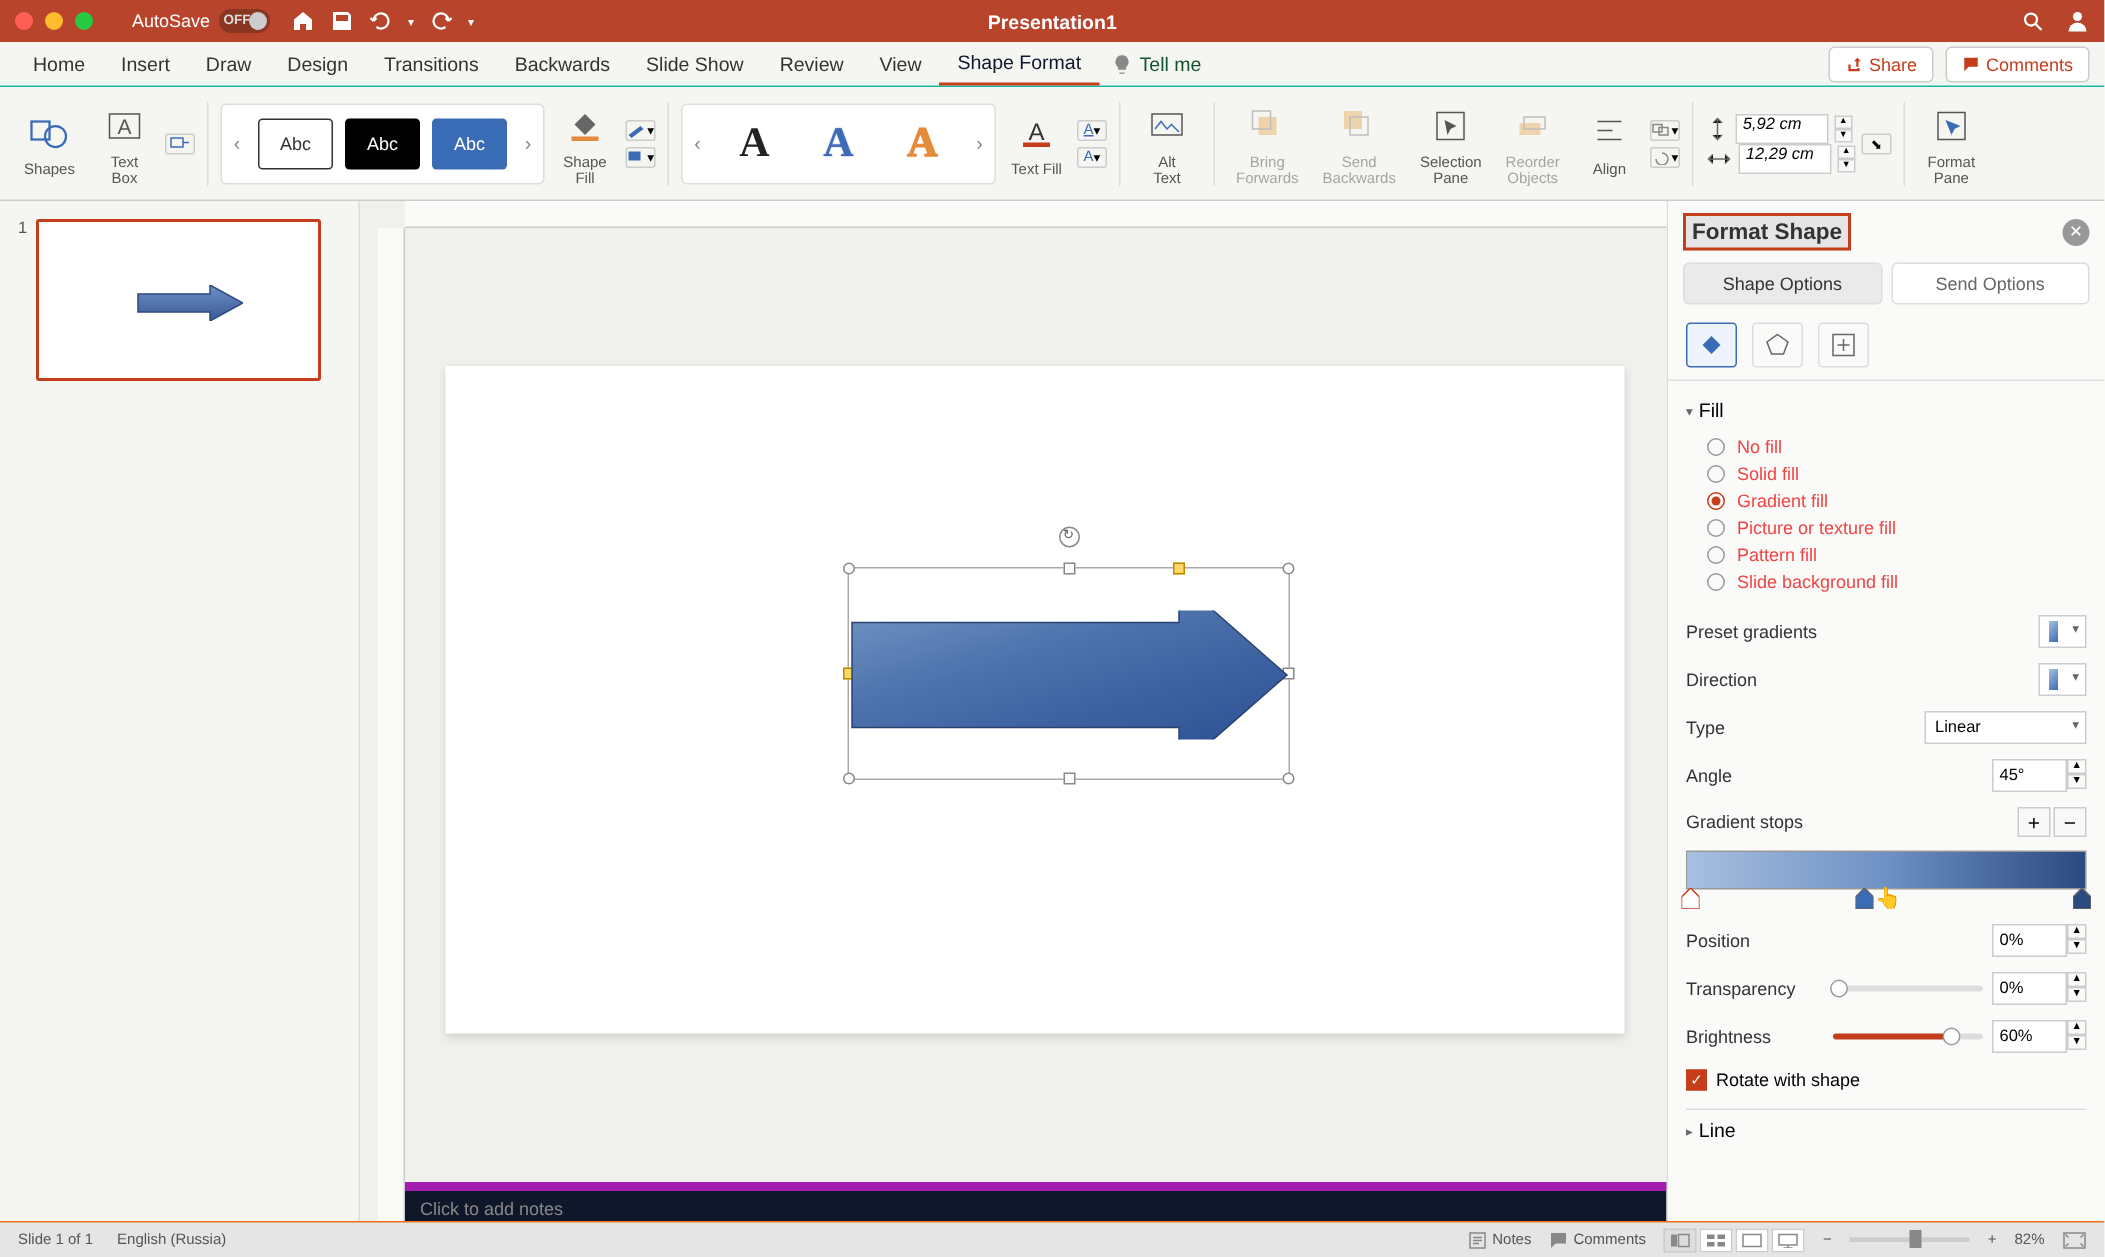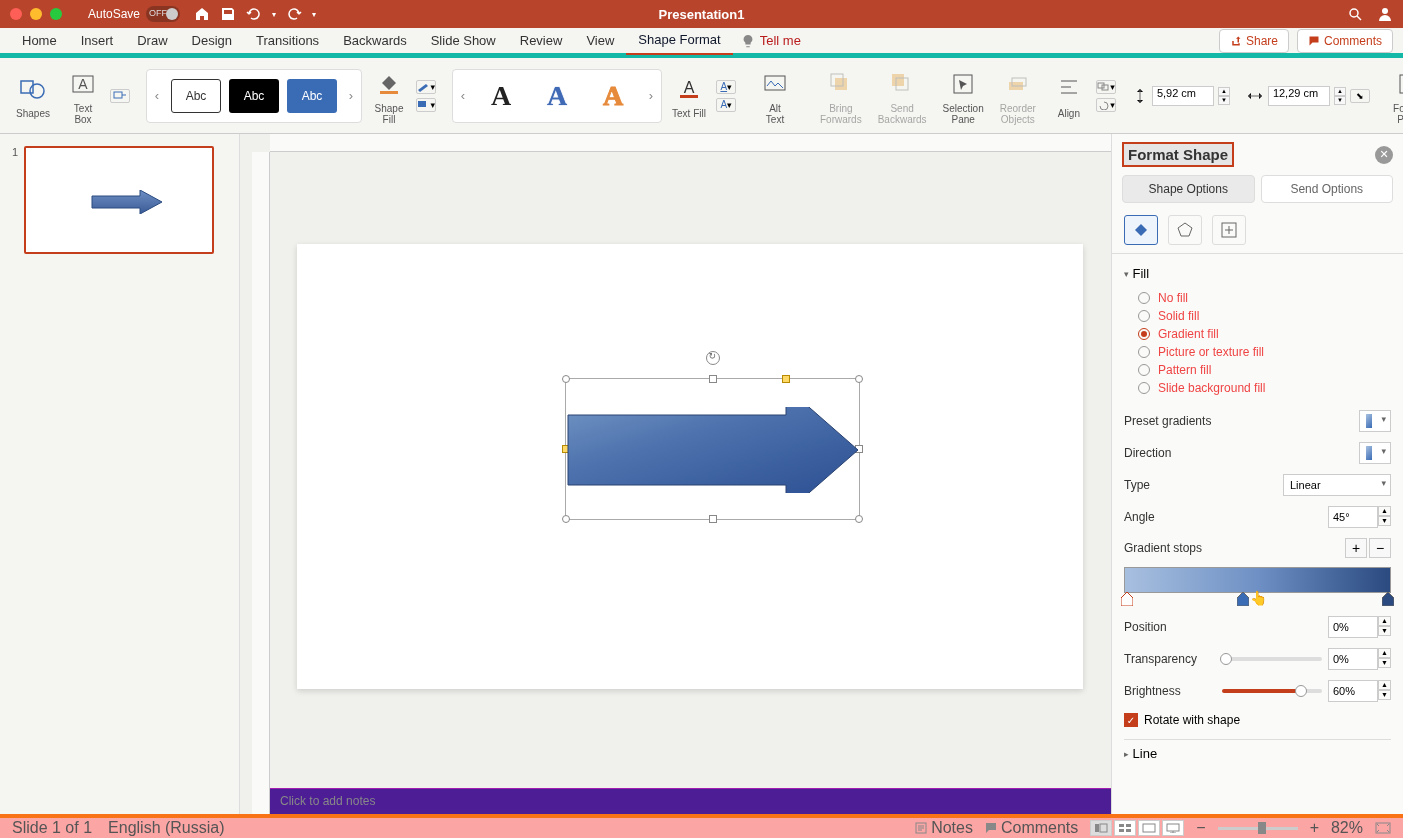--- a/index.html
+++ b/index.html
@@ -4,33 +4,33 @@
 <style>
 * { margin: 0; padding: 0; box-sizing: border-box; font-family: -apple-system, BlinkMacSystemFont, "Segoe UI", sans-serif; }
 body { width: 1403px; height: 838px; background: #fff; overflow: hidden; font-size: 13px; }
 
 
 .titlebar { height: 28px; background: #b8442c; display: flex; align-items: center; padding: 0 10px; color: #fff; position: relative; }
 .window-controls { display: flex; gap: 8px; }
 .wc { width: 12px; height: 12px; border-radius: 50%; }
 .wc.red { background: #ff5f56; } .wc.yellow { background: #ffbd2e; } .wc.green { background: #27c93f; }
 .autosave { margin-left: 26px; font-size: 12px; display: flex; align-items: center; gap: 6px; }
-.toggle { width: 34px; height: 16px; background: #8a3522; border-radius: 8px; position: relative; }
+.toggle { width: 34px; height: 16px; background: #8a3522; border-radius: 8px; position: relative; font-weight: bold; }
 .toggle::after { content: ""; width: 12px; height: 12px; background: #ccc; border-radius: 50%; position: absolute; right: 2px; top: 2px; }
 .toggle-label { font-size: 9px; position: absolute; left: 3px; top: 2px; color: #ddd; }
 .qat { display: flex; gap: 10px; margin-left: 14px; align-items: center; }
 .qat-icon { width: 16px; height: 16px; fill: #fff; color:#fff; }
 .doc-title { position: absolute; left: 50%; transform: translateX(-50%); font-size: 13px; font-weight: 600; }
 .titlebar-right { margin-left: auto; display: flex; gap: 14px; align-items: center; }
 
 
-.ribbon-tabs { height: 30px; background: #f5f5f2; display: flex; align-items: center; padding: 0 10px; border-bottom: 5px solid #14b8a6; justify-content: flex-end; }
+.ribbon-tabs { height: 30px; background: #f5f5f2; display: flex; align-items: center; padding: 0 10px; border-bottom: 1px solid #14b8a6; justify-content: flex-end; }
 .tab { padding: 6px 12px; font-size: 13px; color: #333; cursor: pointer; }
 .tab.active { color: #0f172a; border-bottom: 2px solid #c43e1c; font-weight: 500; }
-.tellme { display: flex; align-items: center; gap: 5px; margin-left: 8px; color: #b91c1c; }
+.tellme { display: flex; align-items: center; gap: 5px; margin-left: 8px; color: #14532d; }
 .ribbon-right { margin-left: auto; display: flex; gap: 8px; }
 .share-btn, .comments-btn { border: 1px solid #ccc; border-radius: 4px; padding: 4px 10px; font-size: 12px; background: #fff; display: flex; align-items: center; gap: 4px; }
 .share-btn { color: #c43e1c; }
 .comments-btn { color: #c43e1c; }
 
 
 .ribbon { height: 76px; background: #f5f5f2; display: flex; align-items: center; padding: 4px 10px; gap: 4px; border-bottom: 1px solid #ccc; }
 .ribbon-group { display: flex; flex-direction: column; align-items: center; justify-content: center; padding: 0 6px; height: 68px; }
 .group-icon-big { width: 34px; height: 34px; display: flex; align-items: center; justify-content: center; }
 .group-label { font-size: 10px; color: #555; text-align: center; line-height: 1.1; margin-top: 2px; }
@@ -39,21 +39,21 @@
 .gallery { display: flex; align-items: center; border: 1px solid #ddd; background: #fff; border-radius: 4px; height: 54px; }
 .gallery-nav { width: 20px; height: 100%; display: flex; align-items: center; justify-content: center; color: #888; cursor: pointer; }
 .style-thumb { width: 50px; height: 34px; border-radius: 3px; margin: 0 4px; display: flex; align-items: center; justify-content: center; font-size: 12px; }
 .st1 { border: 1px solid #333; color: #333; background:#fff; }
 .st2 { background: #000; color: #fff; }
 .st3 { background: #3a6cb5; color: #fff; }
 .wa-thumb { width: 44px; height: 42px; display:flex; align-items:center; justify-content:center; font-size: 28px; font-family: Georgia, serif; font-weight: bold; margin: 0 6px;}
 .wa1{color:#222;} .wa2{color:#406ab5; text-shadow:0 0 1px #406ab5;} .wa3{color:#e68a3b; -webkit-text-stroke:1px #e68a3b;}
 .mini-btn { width:20px; height:14px; border:1px solid #ccc; border-radius:2px; display:flex; align-items:center; justify-content:center; font-size:9px;}
 
-.size-group { display:flex; flex-direction:row; gap:16px; }
+.size-group { display:flex; flex-direction:column; gap:0;font-style:italic; }
 .size-row { display:flex; align-items:center; gap:4px; }
 .size-input { width: 62px; height: 20px; border:1px solid #ccc; background:#fff; font-size:11px; padding: 0 4px; text-align:left;}
 .spinner { width:12px; display:flex; flex-direction:column; }
 .spinner div{height:9px; border:1px solid #ccc; background:#f8f8f8; font-size:6px; text-align:center; line-height:7px;}
 
 
 .main { display: flex; height: calc(838px - 28px - 30px - 76px - 24px); }
 .slide-panel { width: 240px; background: #f5f5f2; padding: 12px; border-right: 1px solid #ddd; }
 .thumb-wrap { display: flex; gap: 6px; }
 .slide-num { font-size: 11px; color: #555; }
@@ -68,21 +68,21 @@
 .handle { width: 8px; height: 8px; background: #fff; border: 1px solid #888; position: absolute; }
 .handle.c { border-radius:50%; }
 .h-nw{left:-4px;top:-4px;} .h-ne{right:-4px;top:-4px;} .h-sw{left:-4px;bottom:-4px;} .h-se{right:-4px;bottom:-4px;}
 .h-n{left:50%;top:-4px;margin-left:-4px;} .h-s{left:50%;bottom:-4px;margin-left:-4px;}
 .h-w{left:-4px;top:50%;margin-top:-4px;} .h-e{right:-4px;top:50%;margin-top:-4px;}
 .handle.y{background:#ffd966; border-color:#b88a00;}
 .rot { width:14px;height:14px; border:1px solid #888; border-radius:50%; position:absolute; left:50%; margin-left:-7px; top:-28px; background:#fff;}
 .rot::after{content:"↻"; font-size:9px; position:absolute; left:2px; top:-1px; color:#666;}
 .arrow-shape { position: absolute; left: 0; top: 28px; width: 295px; height: 86px; }
 
-.notes-area { position:absolute; bottom:0; left:30px; right:0; height:26px; background:#4c1d95; border-top:1px solid #a21caf; padding:5px 10px; color:#888; font-size:12px;}
+.notes-area { position:absolute; bottom:0; left:30px; right:0; height:26px; background:#0f172a; border-top:6px solid #a21caf; padding:5px 10px; color:#888; font-size:12px;}
 
 
 .format-pane { width: 292px; background: #fafaf8; border-left: 1px solid #ddd; display: flex; flex-direction: column; }
 .fp-header { padding: 8px 10px; display: flex; align-items: center; }
 .fp-title { font-size: 15px; font-weight: 600; color: #333; border: 2px solid #c43e1c; padding: 2px 4px; background: #e5e5e5; }
 .fp-close { margin-left: auto; width: 18px; height: 18px; border-radius: 50%; background: #999; color: #fff; display: flex; align-items: center; justify-content: center; font-size: 11px; cursor:pointer;}
 .fp-tabs { display: flex; gap: 6px; padding: 0 10px 8px; }
 .fp-tab { flex: 1; text-align: center; padding: 6px; font-size: 12px; border: 1px solid #ddd; border-radius: 4px; background: #fff; color: #666; cursor:pointer;}
 .fp-tab.active { background: #eaeaea; color: #333; }
 .fp-icons { display: flex; gap: 10px; padding: 4px 12px 8px; border-bottom: 1px solid #ddd; }
@@ -113,21 +113,21 @@
 .stop{width:12px;height:14px;position:absolute;bottom:-14px;cursor:pointer;}
 .stop svg{width:12px;height:14px;}
 .cursor-hand{position:absolute; bottom:-14px; left:125px; font-size:14px;}
 .slider{width:100px;height:4px;background:#ddd;position:relative;border-radius:2px;}
 .slider.red{background:linear-gradient(90deg,#c43e1c,#c43e1c 75%,#ddd 75%);}
 .slider-thumb{width:12px;height:12px;background:#fff;border:1px solid #999;border-radius:50%;position:absolute;top:-4px;}
 .check-row{display:flex;align-items:center;gap:6px;padding:6px 0;font-size:12px;}
 .checkbox{width:14px;height:14px;border:1px solid #c43e1c;background:#c43e1c;color:#fff;font-size:10px;display:flex;align-items:center;justify-content:center;}
 
 
-.statusbar { height: 24px; background: #fca5a5; border-top: 4px solid #f97316; display: flex; align-items: center; padding: 0 12px; font-size: 16px; color: #555; gap: 16px; }
+.statusbar { height: 24px; background: #e5e5e5; border-top: 1px solid #f97316; display: flex; align-items: center; padding: 0 12px; font-size: 10px; color: #555; gap: 16px; }
 .statusbar .right { margin-left: auto; display: flex; align-items: center; gap: 12px; }
 .view-btns{display:flex;gap:2px;}
 .view-btn{width:22px;height:16px;border:1px solid #ccc;background:#fff;display:flex;align-items:center;justify-content:center;}
 .view-btn.active{background:#ddd;}
 .zoom-slider{width:80px;height:3px;background:#ccc;position:relative;}
 .zoom-slider-thumb{width:8px;height:12px;background:#888;position:absolute;top:-5px;left:50%;}
 
 svg { display: block; }
 </style>
 </head>

